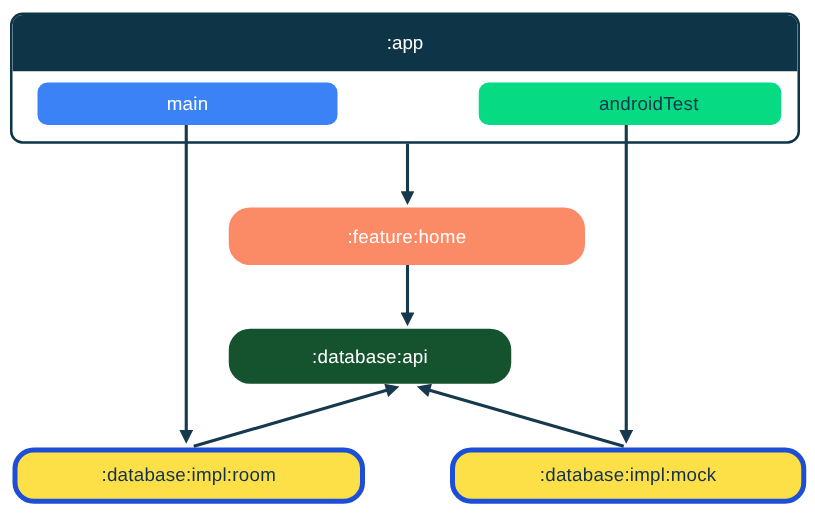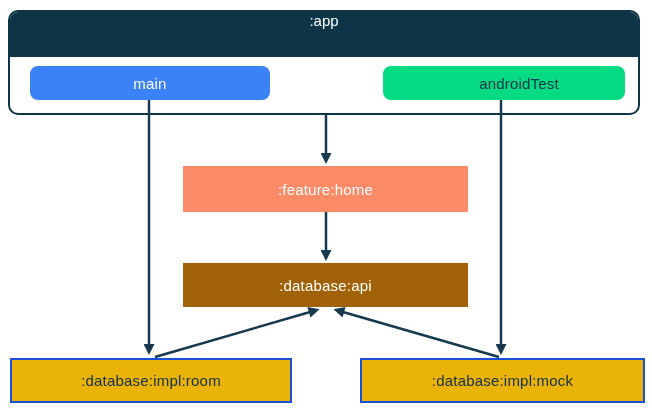--- a/index.html
+++ b/index.html
@@ -16,40 +16,40 @@
     overflow: hidden;
   }
   
   .node {
     position: absolute;
     box-sizing: border-box;
     display: flex;
     align-items: center;
     justify-content: center;
     font-size: 15px;
-    border-radius: 0;
+    border-radius: 17px;
     letter-spacing: 0.2px;
   }
   
   .app-container {
     position: absolute;
     left: 8px; top: 10px;
     width: 632px; height: 105px;
     box-sizing: border-box;
     border: 2px solid #0d3547;
     border-radius: 10px;
     background: #ffffff;
     overflow: hidden;
   }
   .app-header {
     height: 45px;
     background: #0d3547;
     color: #ffffff;
     display: flex;
-    align-items: flex-start;
+    align-items: center;
     justify-content: center;
     font-size: 15px;
   }
   .node-main {
     left: 30px; top: 66px;
     width: 240px; height: 34px;
     background: #3b82f6;
     color: #ffffff;
     border-radius: 8px;
   }
@@ -62,27 +62,27 @@
     padding-left: 30px;
   }
   .node-feature-home {
     left: 183px; top: 166px;
     width: 285px; height: 46px;
     background: #fb8a66;
     color: #ffffff;
   }
   .node-database-api {
     left: 183px; top: 263px;
-    width: 285px; height: 44px;
-    background: #a16207;
+    width: 226px; height: 44px;
+    background: #14532d;
     color: #ffffff;
   }
   .node-impl {
-    background: #eab308;
-    border: 2px solid #1d4ed8;
+    background: #fde047;
+    border: 4px solid #1d4ed8;
     color: #12314a;
     height: 45px;
     top: 358px;
     align-items: center;
   }
   .node-impl-room { left: 10px;  width: 282px; }
   .node-impl-mock { left: 360px; width: 285px; }
   .edges-svg {
     position: absolute;
     left: 0; top: 0;

